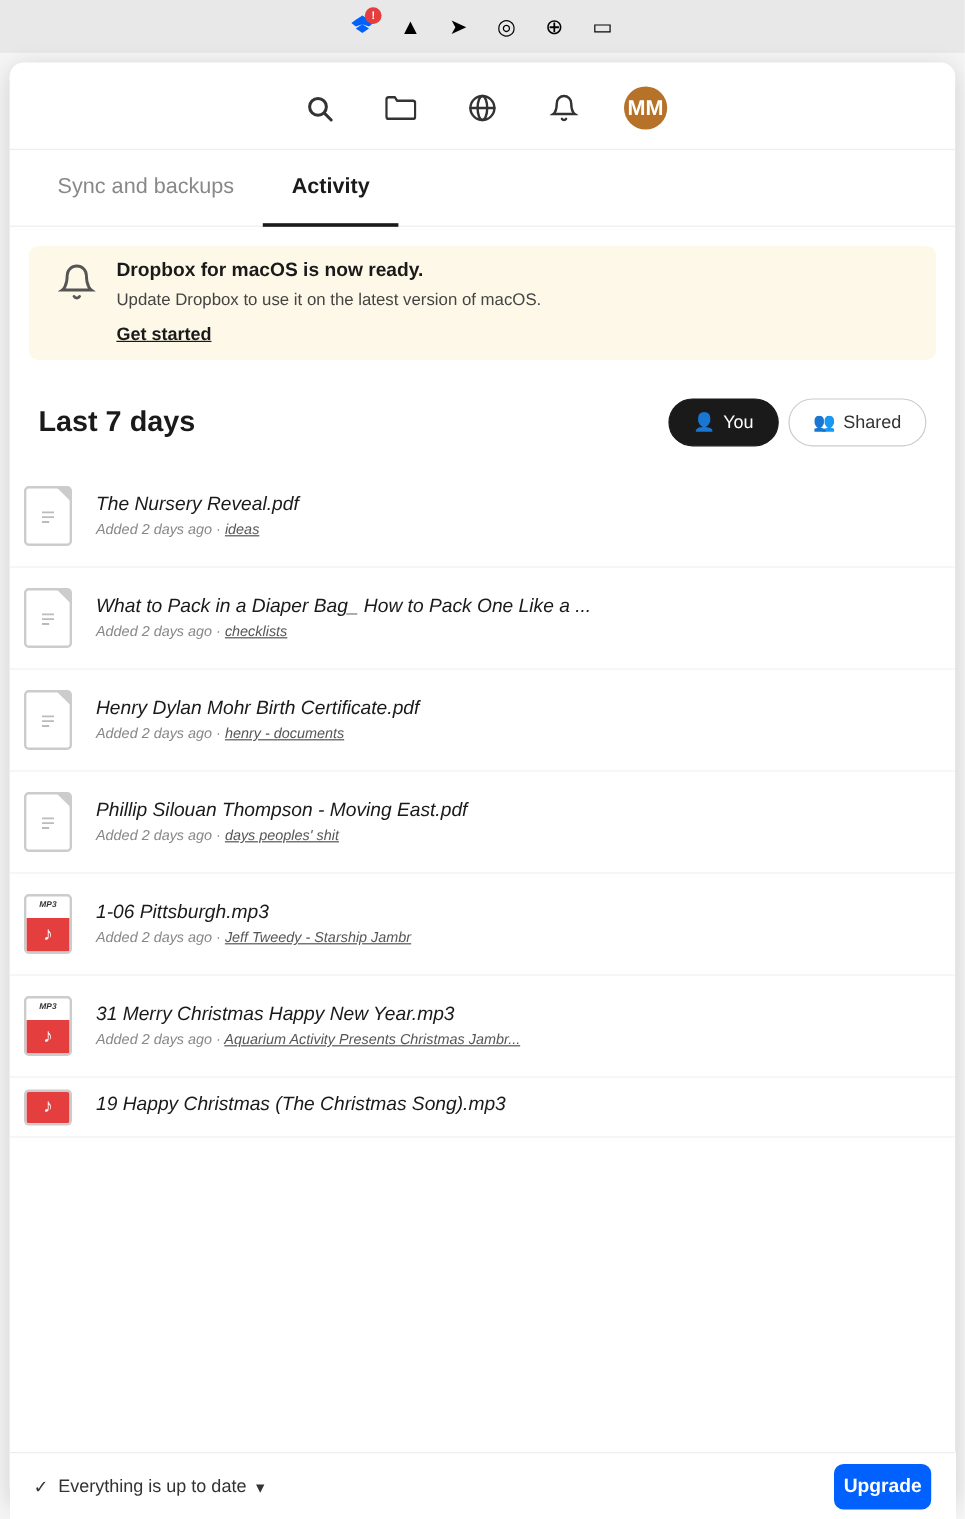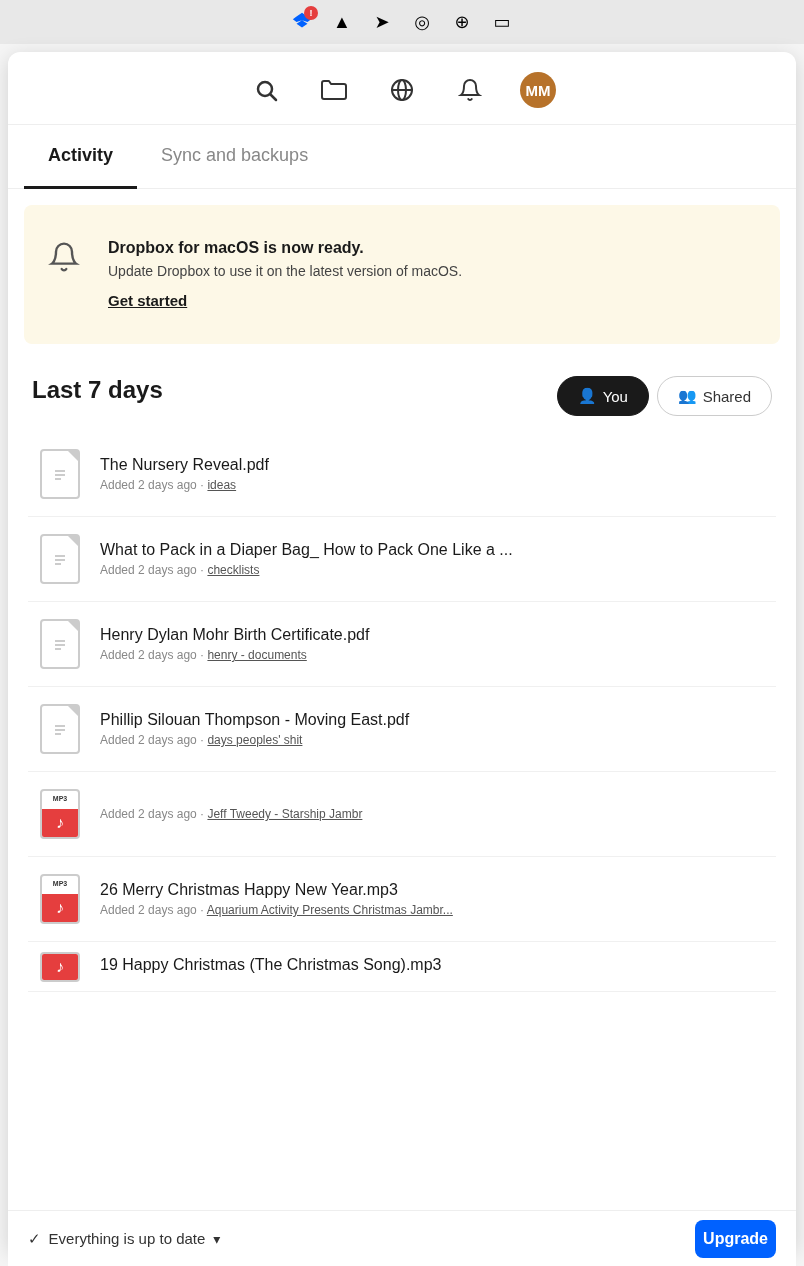--- a/index.html
+++ b/index.html
@@ -75,21 +75,21 @@
       color: #333;
       cursor: pointer;
     }
     .avatar-circle {
       width: 36px;
       height: 36px;
       border-radius: 50%;
       background: #b7722a;
       color: white;
       font-weight: bold;
-      font-size: 15px;
+      font-size: 18px;
       display: flex;
       align-items: center;
       justify-content: center;
     }
 
     
     .tabs {
       display: flex;
       border-bottom: 1px solid #eee;
       padding: 0 16px;
@@ -104,23 +104,23 @@
     }
     .tab.active {
       color: #1a1a1a;
       font-weight: 600;
       border-bottom: 3px solid #1a1a1a;
     }
 
     
     .notification-banner {
       background: #fdf8e7;
-      padding: 34px 24px;
-      display: flex;
-      gap: 28px;
+      padding: 12px 24px;
+      display: flex;
+      gap: 17px;
       align-items: flex-start;
       margin: 16px;
       border-radius: 8px;
     }
     .notif-icon {
       font-size: 28px;
       color: #555;
       margin-top: 2px;
     }
     .notif-title {
@@ -139,20 +139,21 @@
       font-size: 15px;
       font-weight: 600;
       color: #1a1a1a;
       text-decoration: underline;
       cursor: pointer;
     }
 
     
     .activity-header {
       display: flex;
+      align-items: center;
       justify-content: space-between;
       padding: 16px 24px;
       gap: 32px;
     }
     .activity-title {
       font-size: 24px;
       font-weight: 700;
       color: #1a1a1a;
     }
     .filter-buttons {
@@ -172,21 +173,22 @@
       color: #333;
     }
     .filter-btn.active {
       background: #1a1a1a;
       color: white;
       border-color: #1a1a1a;
     }
 
     
     .file-list {
-      padding: 0 20px;
+      padding: 0 0;
+      font-style: italic;
     }
     .file-item {
       display: flex;
       align-items: center;
       gap: 16px;
       padding: 14px 8px;
       border-bottom: 1px solid #f0f0f0;
     }
     .file-icon {
       width: 48px;
@@ -352,22 +354,22 @@
         <path d="M18 8A6 6 0 006 8c0 7-3 9-3 9h18s-3-2-3-9"></path>
         <path d="M13.73 21a2 2 0 01-3.46 0"></path>
       </svg>
     </div>
     <div class="avatar-circle">
       <span>MM</span>
     </div>
   </div>
 
   <div class="tabs">
+    <div class="tab">Sync and backups</div>
     <div class="tab active">Activity</div>
-    <div class="tab">Sync and backups</div>
   </div>
 
   <div class="notification-banner">
     <div class="notif-icon">
       <svg width="32" height="32" viewBox="0 0 24 24" fill="none" stroke="#555" stroke-width="1.8" stroke-linecap="round">
         <path d="M18 8A6 6 0 006 8c0 7-3 9-3 9h18s-3-2-3-9"></path>
         <path d="M13.73 21a2 2 0 01-3.46 0"></path>
       </svg>
     </div>
     <div>
@@ -468,37 +470,38 @@
     <div class="file-item">
       <div class="file-icon">
         <div class="file-mp3-icon">
           <span class="mp3-top-label">MP3</span>
           <div class="mp3-red-bg">
             <span class="mp3-music-note">♪</span>
           </div>
         </div>
       </div>
       <div class="file-info">
+        <div class="file-name">1-06 Pittsburgh.mp3</div>
         <div class="file-meta">
           <span>Added 2 days ago</span> · <a>Jeff Tweedy - Starship Jambr</a>
         </div>
       </div>
     </div>
 
     <div class="file-item">
       <div class="file-icon">
         <div class="file-mp3-icon">
           <span class="mp3-top-label">MP3</span>
           <div class="mp3-red-bg">
             <span class="mp3-music-note">♪</span>
           </div>
         </div>
       </div>
       <div class="file-info">
-        <div class="file-name">26 Merry Christmas Happy New Year.mp3</div>
+        <div class="file-name">31 Merry Christmas Happy New Year.mp3</div>
         <div class="file-meta">
           <span>Added 2 days ago</span> · <a>Aquarium Activity Presents  Christmas Jambr...</a>
         </div>
       </div>
     </div>
 
     <div class="file-item" style="overflow:hidden; max-height:50px;">
       <div class="file-icon">
         <div class="file-mp3-icon" style="height:30px;">
           <div class="mp3-red-bg" style="height:100%;">

